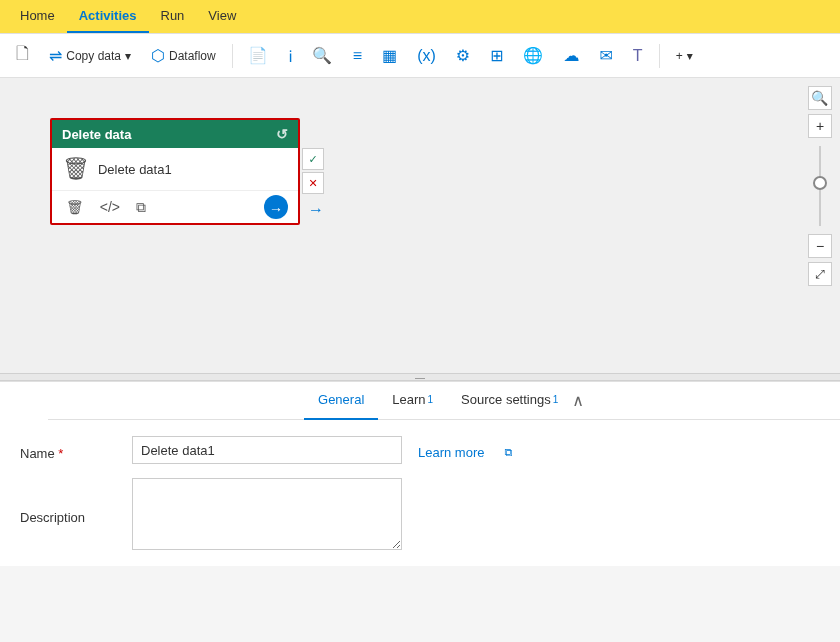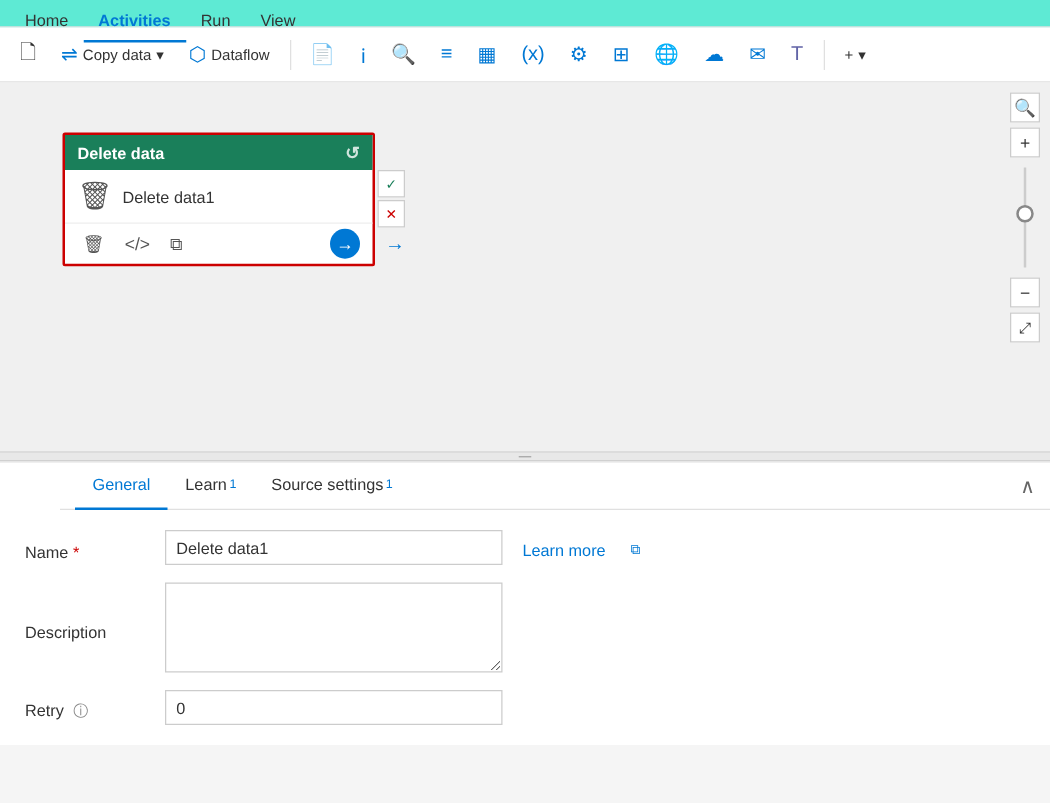--- a/index.html
+++ b/index.html
@@ -1,24 +1,24 @@
 <!DOCTYPE html>
 <html><head>
   <meta charset="utf-8">
   <style>
     * { box-sizing: border-box; margin: 0; padding: 0; }
     body { font-family: 'Segoe UI', Arial, sans-serif; font-size: 13px; background: #f5f5f5; color: #333; width: 840px; height: 642px; overflow: hidden; }
 
     
     .menu-bar {
       display: flex;
-      background: #5eead4;
+      background: #fde047;
       border-bottom: 1px solid #e0e0e0;
-      height: 22px;
-      align-items: flex-start;
+      height: 34px;
+      align-items: flex-end;
       padding: 0 8px;
     }
     .menu-item {
       padding: 6px 12px;
       cursor: pointer;
       font-size: 13px;
       color: #333;
       border-bottom: 2px solid transparent;
       height: 34px;
       display: flex;
@@ -227,21 +227,21 @@
       background: #fff;
       border-top: 1px solid #e0e0e0;
       flex: 1;
     }
     .tabs-row {
       display: flex;
       border-bottom: 1px solid #e0e0e0;
       align-items: center;
       padding: 0 12px;
       height: 38px;
-      justify-content: space-between;
+      justify-content: center;
       margin-left: 48px;
     }
     .tabs-left {
       display: flex;
       gap: 0;
       align-items: center;
       height: 100%;
     }
     .tab {
       padding: 0 14px;
@@ -475,22 +475,15 @@
     </div>
 
     <div class="form-row">
       <div class="form-label">
         <span>Description</span>
       </div>
       <textarea class="form-textarea" style=""></textarea>
     </div>
 
 
-    <div class="form-row">
-      <div class="form-label">
-        <span>Retry</span>
-        <span class="info-icon"> ⓘ</span>
-      </div>
-      <input class="form-input" type="text" value="0" style="">
-    </div>
 
   </div>
 </div>
 
 </body></html>

